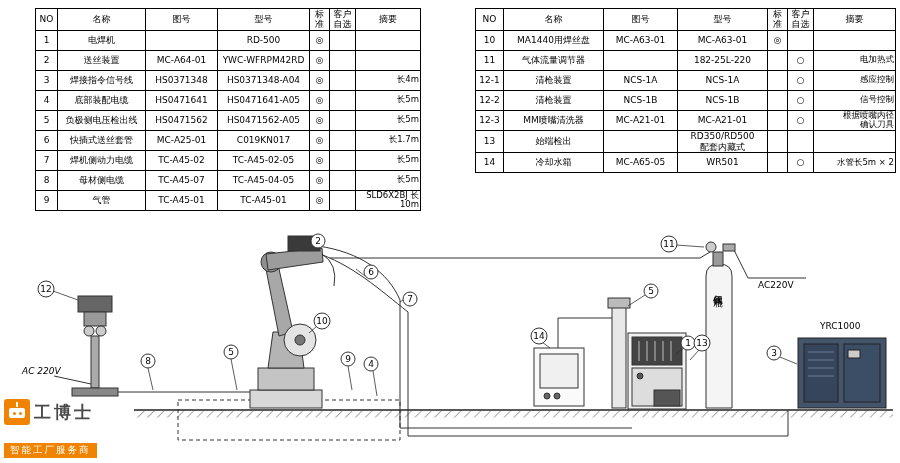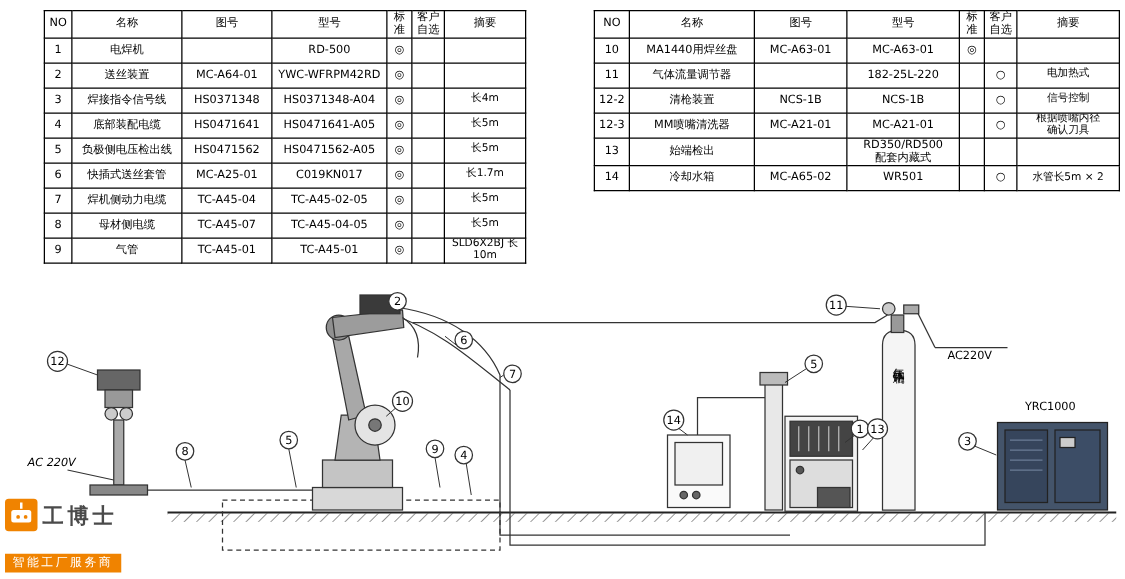--- a/index.html
+++ b/index.html
@@ -7,21 +7,21 @@
   body { background:#fff; font-family:"DejaVu Sans","Liberation Sans",sans-serif; }
   .page { position:relative; width:900px; height:463px; background:#fff; overflow:hidden; }
 
   table.parts { position:absolute; border-collapse:collapse; table-layout:fixed; font-size:9px; color:#000; }
   table.parts th, table.parts td {
     border:1px solid #000; text-align:center; vertical-align:middle;
     padding:0 1px; white-space:pre-line; line-height:1.15; font-weight:normal;
     overflow:hidden;
   }
   table.parts tr { height:20px; }
-  table.parts td.note { font-size:8.5px; }
+  table.parts td.note { font-size:8.5px;text-align:right; }
   .lt { left:35px; top:8px; width:385px; }
   .rt { left:475px; top:8px; width:420px; }
 
   .diagram-svg { position:absolute; left:0; top:225px; width:900px; height:238px; }
   .overlay { position:absolute; font-size:9px; color:#000; }
   .vert { writing-mode:vertical-rl; text-orientation:upright; letter-spacing:1px; font-size:9.5px; }
 
   .callouts circle { fill:#fff; stroke:#333; stroke-width:1; }
   .callouts text { font-size:9px; fill:#000; }
   .callouts line { stroke:#333; stroke-width:0.8; }
@@ -116,21 +116,21 @@
           <td>快插式送丝套管</td>
           <td>MC-A25-01</td>
           <td>C019KN017</td>
           <td>◎</td>
           <td></td>
           <td class="note">长1.7m</td>
         </tr>
         <tr>
           <td>7</td>
           <td>焊机侧动力电缆</td>
-          <td>TC-A45-04</td>
+          <td>TC-A45-02</td>
           <td>TC-A45-02-05</td>
           <td>◎</td>
           <td></td>
           <td class="note">长5m</td>
         </tr>
         <tr>
           <td>8</td>
           <td>母材侧电缆</td>
           <td>TC-A45-07</td>
           <td>TC-A45-04-05</td>
@@ -185,20 +185,29 @@
         <tr>
           <td>11</td>
           <td>气体流量调节器</td>
           <td></td>
           <td>182-25L-220</td>
           <td></td>
           <td>○</td>
           <td class="note">电加热式</td>
         </tr>
         <tr>
+          <td>12-1</td>
+          <td>清枪装置</td>
+          <td>NCS-1A</td>
+          <td>NCS-1A</td>
+          <td></td>
+          <td>○</td>
+          <td class="note">感应控制</td>
+        </tr>
+        <tr>
           <td>12-2</td>
           <td>清枪装置</td>
           <td>NCS-1B</td>
           <td>NCS-1B</td>
           <td></td>
           <td>○</td>
           <td class="note">信号控制</td>
         </tr>
         <tr>
           <td>12-3</td>
@@ -216,21 +225,21 @@
           <td></td>
           <td>RD350/RD500
 配套内藏式</td>
           <td></td>
           <td></td>
           <td class="note"></td>
         </tr>
         <tr>
           <td>14</td>
           <td>冷却水箱</td>
-          <td>MC-A65-02</td>
+          <td>MC-A65-05</td>
           <td>WR501</td>
           <td></td>
           <td>○</td>
           <td class="note">水管长5m × 2</td>
         </tr>
       </tbody>
   </table>
 
   <svg class="diagram-svg" viewBox="0 225 900 238">
     <defs>

